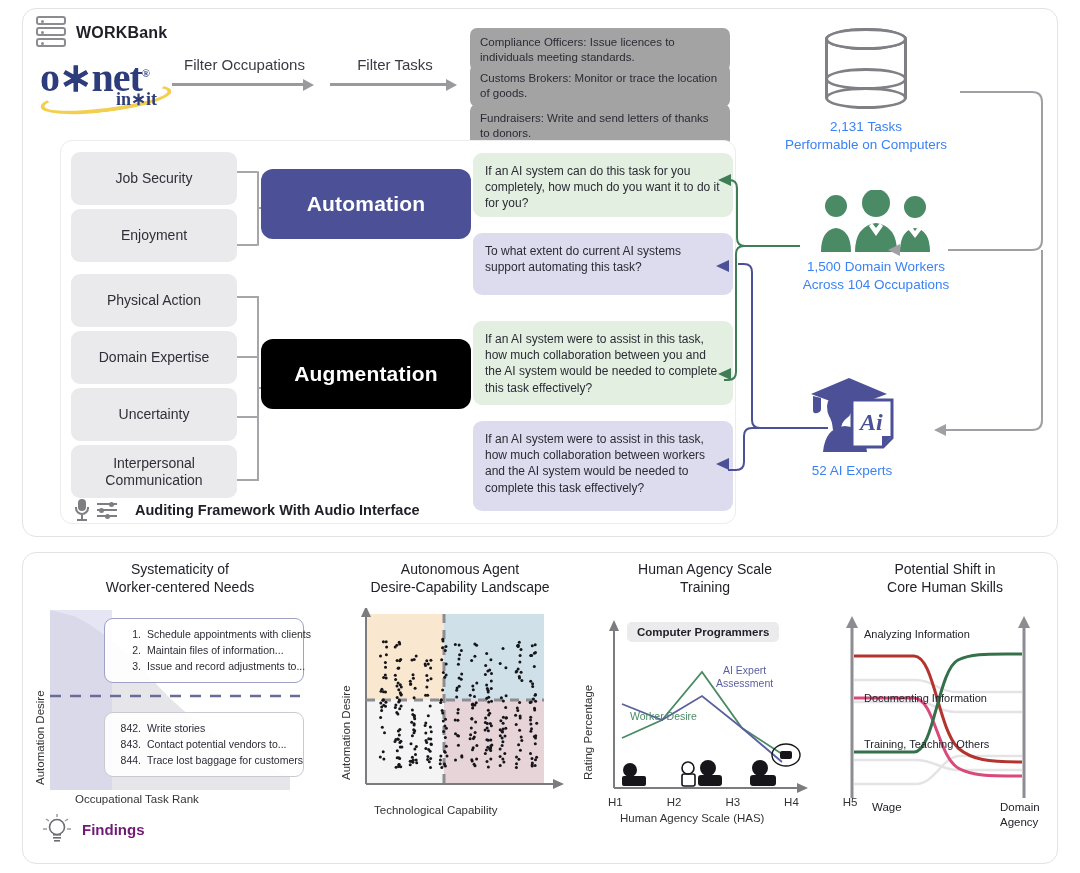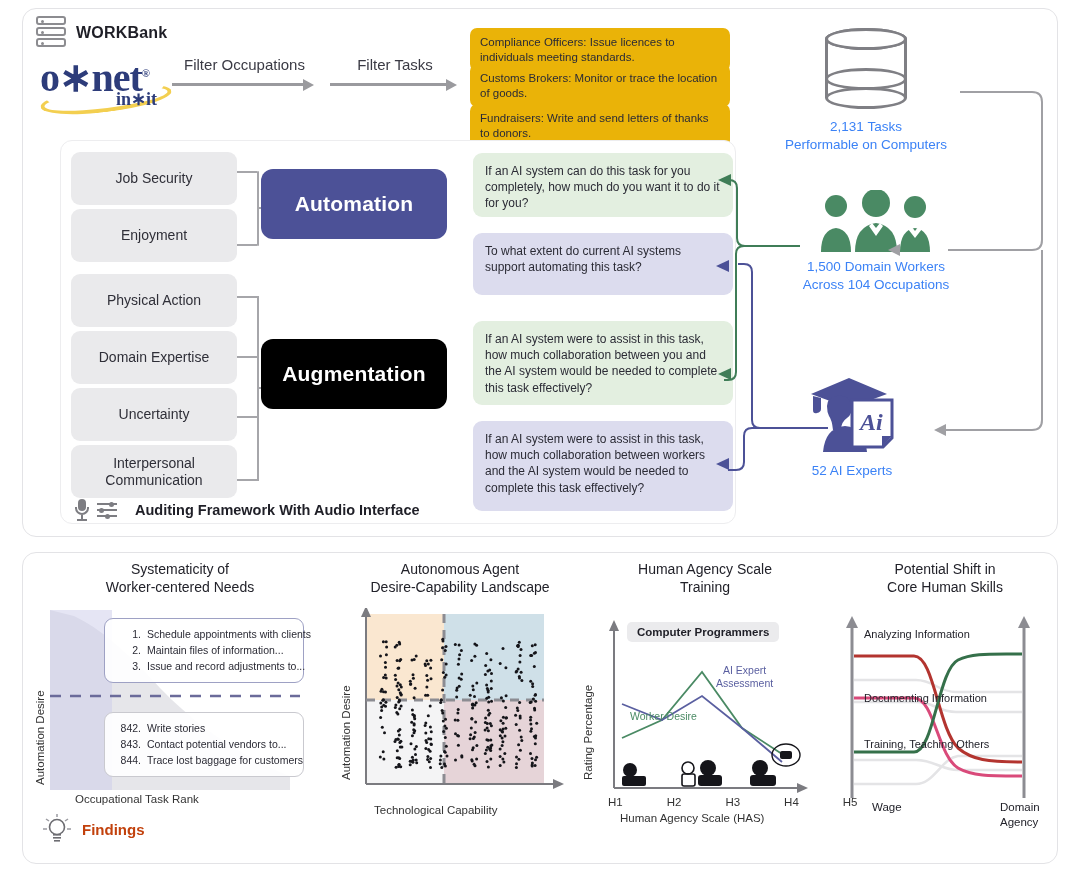--- a/index.html
+++ b/index.html
@@ -73,21 +73,21 @@
   #filter-occ   { left:172px; top:56px; width:145px; }
   #filter-occ .shaft { width:131px; }
   #filter-occ .head  { left:131px; }
   #filter-tasks { left:330px; top:56px; width:130px; }
   #filter-tasks .shaft { width:116px; }
   #filter-tasks .head  { left:116px; }
 
   
   .task-chip {
     position:absolute; left:470px; width:260px;
-    background:#eab308; border-radius:7px;
+    background:#a3a3a3; border-radius:7px;
     padding:7px 10px; font-size:11.5px; line-height:1.28; color:#2b2b35;
   }
   #task-chip-0 { top:28px; }
   #task-chip-1 { top:64px; }
   #task-chip-2 { top:104px; }
 
   
   #framework-card {
     position:absolute; left:60px; top:140px; width:676px; height:384px;
     background:#fff; border:1px solid #ededef; border-radius:12px;
@@ -127,21 +127,21 @@
   #bracket-bot .h1 { left:0; top:0;   width:20px; }
   #bracket-bot .h2 { left:0; top:60px;  width:20px; }
   #bracket-bot .h3 { left:0; top:120px; width:20px; }
   #bracket-bot .h4 { left:0; top:183px; width:20px; }
   #bracket-bot .v1 { left:20px; top:0; height:185px; }
   #bracket-bot .ho { left:20px; top:91px; width:30px; }
   #bracket-bot .tip{ left:50px; top:87px; }
 
   
   .cat-box {
-    position:absolute; left:200px; width:186px; height:70px;
+    position:absolute; left:200px; width:210px; height:70px;
     border-radius:12px; color:#fff;
     display:flex; align-items:center; justify-content:center;
     font-size:21px; font-weight:bold; letter-spacing:.2px;
   }
   #cat-automation  { top:28px;  background:#4c5197; }
   #cat-augmentation{ top:198px; background:#000000; }
 
   
   .qbubble {
     position:absolute; left:412px; width:260px;
@@ -215,21 +215,21 @@
   .axis-label { font-size:11.5px; color:#333; }
   .vertical-label {
     writing-mode: vertical-rl; transform: rotate(180deg);
     font-size:11.5px; color:#333;
   }
 
   #findings-footer {
     position:absolute; left:42px; top:812px;
     display:flex; align-items:center; gap:10px;
   }
-  #findings-label { font-size:15px; font-weight:bold; color:#c2410c; }
+  #findings-label { font-size:15px; font-weight:bold; color:#701a75; }
 
   .callout-box {
     position:absolute; border:1px solid #9ea1c4; border-radius:9px;
     background:rgba(255,255,255,.92);
     font-size:10.5px; line-height:1.5; color:#2b2b35; padding:8px 10px;
   }
   .callout-box ol { list-style:none; }
   .callout-box li { white-space:nowrap; }
   .callout-box li .num { display:inline-block; width:26px; text-align:right; margin-right:6px; }
 

